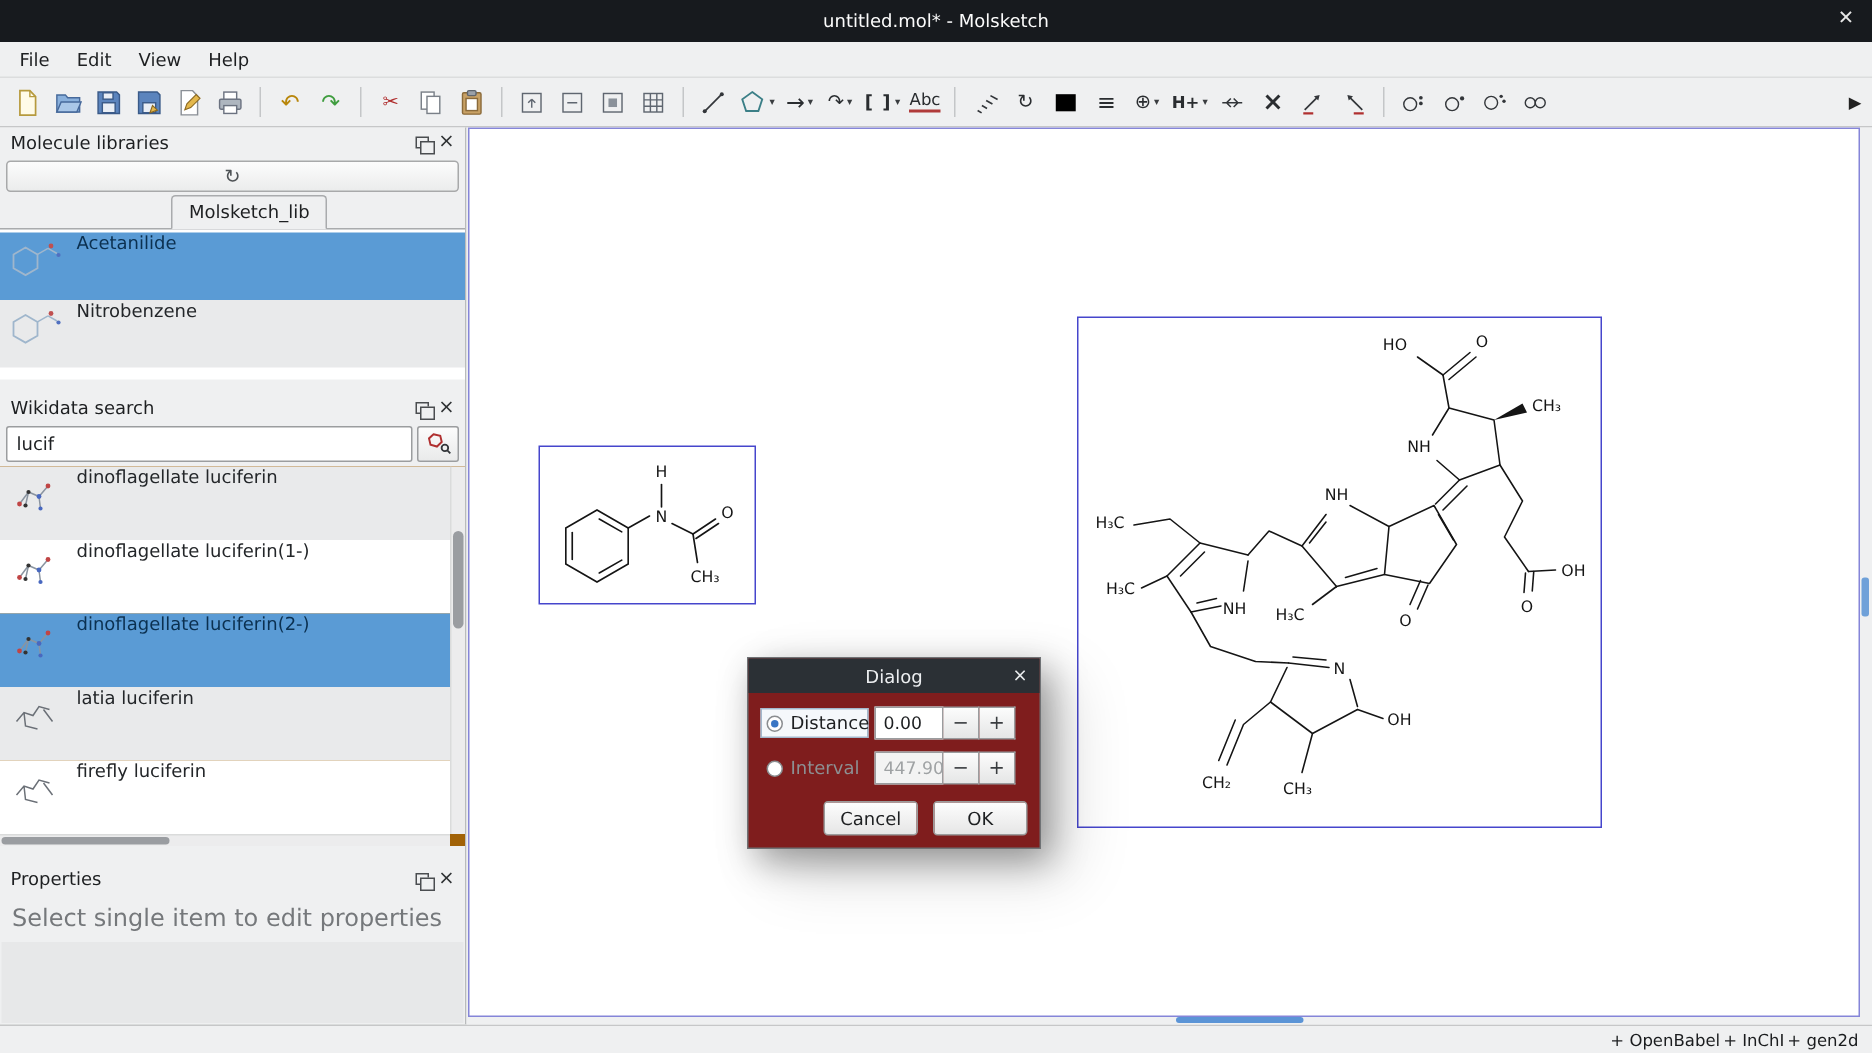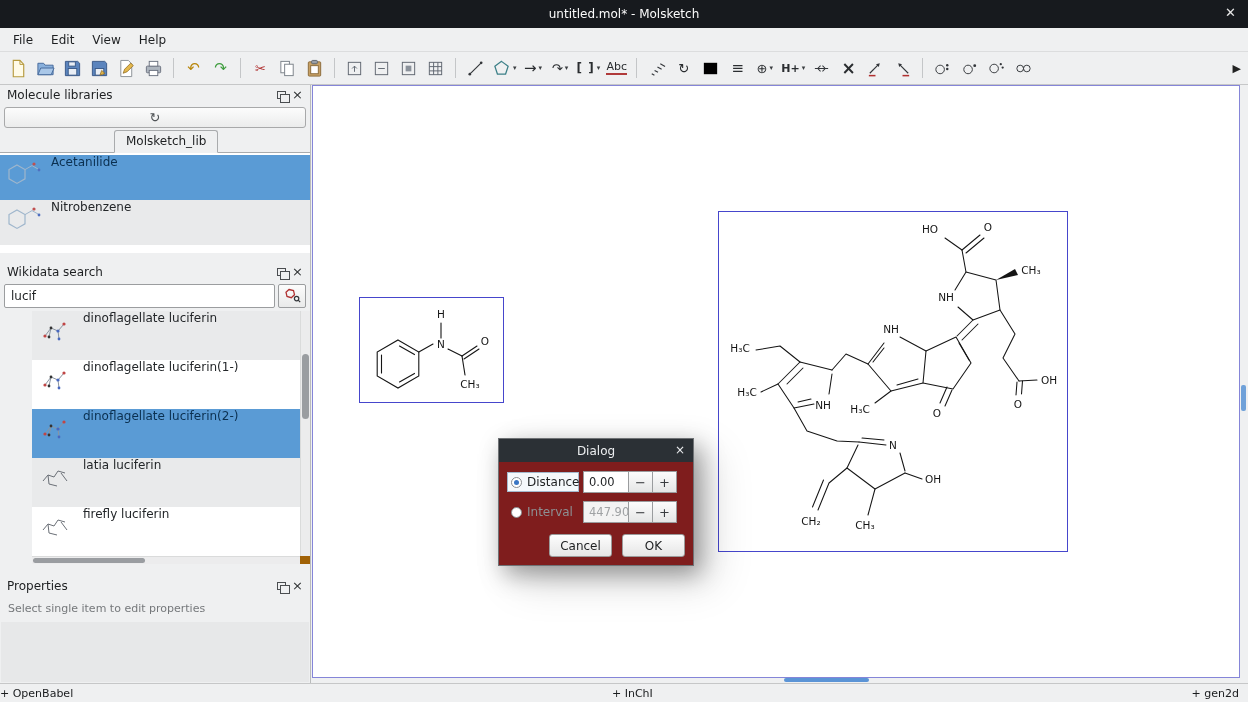--- a/index.html
+++ b/index.html
@@ -44,29 +44,29 @@
   .lib-row.alt{background:#e9eaeb;}
   .lib-row.sel{background:#5a9bd5;}
   .row-label{font-size:12px;color:#232629;white-space:nowrap;}
   .sel .row-label{color:#0b3050;}
   .thumb{width:40px;height:40px;flex:0 0 40px;display:flex;align-items:center;justify-content:center;}
   .thumb svg{width:38px;height:38px;}
   .wd-panel-gap{height:9px;flex:0 0 auto;}
   .search-row{display:flex;padding:3px 4px;gap:3px;flex:0 0 auto;}
   .search-input{flex:1;height:24px;border:1px solid #9b9d9f;border-radius:2px;background:#fff;padding:0 6px;font:12px "DejaVu Sans",sans-serif;color:#1d1f21;}
   .search-btn{width:28px;height:24px;border:1px solid #9b9d9f;border-radius:2px;background:linear-gradient(#fcfcfc,#e9eaea);display:flex;align-items:center;justify-content:center;cursor:pointer;}
-  .wd-wrap{position:relative;height:253px;background:#a16207;flex:0 0 auto;overflow:hidden;margin-left:32px;}
+  .wd-wrap{position:relative;height:253px;background:#a16207;flex:0 0 auto;overflow:hidden;}
   .wd-rows{margin-right:10px;}
   .wd-rows .lib-row{height:49px;}
   .wd-vscroll{position:absolute;top:0;right:0;bottom:8px;width:10px;background:#ececed;border-left:1px solid #dadbdb;}
   .wd-vthumb{position:absolute;left:1px;right:1px;top:43px;height:65px;background:#9a9da1;border-radius:4px;}
   .wd-hscroll{position:absolute;left:0;right:10px;bottom:0;height:8px;background:#ececed;border-top:1px solid #dadbdb;}
   .wd-hthumb{position:absolute;top:1px;bottom:1px;left:1px;width:112px;background:#9a9da1;border-radius:4px;}
   .props-gap{height:12px;flex:0 0 auto;}
-  .props-msg{padding:7px 8px 4px;color:#75787b;font-size:11px;flex:0 0 auto;}
+  .props-msg{padding:7px 8px 4px;color:#75787b;font-size:16px;flex:0 0 auto;}
   .props-body{flex:1;margin:3px 1px 1px;background:#e7e8e9;}
   
   .canvas-area{flex:1;position:relative;background:#eff0f1;min-width:0;}
   .canvas{position:absolute;left:1px;top:0;right:8px;bottom:5px;background:#fff;border:1px solid #8585d8;}
   .sel-box{position:absolute;border:1px solid #4646cc;}
   .aceta-box{left:46px;top:211px;width:145px;height:106px;}
   .lucif-box{left:405px;top:125px;width:350px;height:341px;}
   .mol-svg text{font-family:"DejaVu Sans",sans-serif;font-size:10.5px;fill:#151515;text-anchor:middle;}
   .cv-vthumb{position:absolute;right:2px;top:300px;width:5px;height:26px;background:#6fa1d9;border-radius:2px;}
   .cv-hthumb{position:absolute;left:473px;bottom:1px;width:85px;height:4px;background:#5b94d6;border-radius:2px;}
@@ -82,21 +82,21 @@
   .radio.on::after{content:'';position:absolute;left:2px;top:2px;width:5px;height:5px;border-radius:50%;background:#3a76c4;}
   .opt-label{font-size:12px;color:#1d1f21;}
   .dlg-row.disabled .opt-label{color:#8d9093;}
   .spin{display:flex;margin-left:4px;}
   .spin-val{width:46px;height:22px;border:1px solid #9a9c9e;background:#fff;display:flex;align-items:center;padding-left:5px;font-size:11.5px;color:#1d1f21;}
   .spin-val.dis{color:#9fa2a4;background:#f3f3f3;}
   .spin-btn{width:24px;height:22px;border:1px solid #9a9c9e;border-left:none;background:linear-gradient(#fcfcfc,#e5e6e6);font:13px "DejaVu Sans",sans-serif;color:#3a3d40;cursor:pointer;}
   .dlg-buttons{display:flex;justify-content:flex-end;gap:10px;padding-top:3px;}
   .btn{min-width:63px;height:23px;border:1px solid #9b9b9b;border-radius:3px;background:linear-gradient(#fdfdfd,#e6e6e6);font:12px "DejaVu Sans",sans-serif;color:#1d1f21;cursor:pointer;}
   
-  .statusbar{height:19px;flex:0 0 auto;border-top:1px solid #c6c7c8;display:flex;align-items:center;justify-content:space-between;gap:2px;padding-right:9px;font-size:11px;color:#1a1c1e;background:#eff0f1;}
+  .statusbar{height:19px;flex:0 0 auto;border-top:1px solid #c6c7c8;display:flex;align-items:center;justify-content:flex-end;gap:2px;padding-right:9px;font-size:11px;color:#1a1c1e;background:#eff0f1;}
 </style>
 </head>
 <body>
 
 <div class="app">
 
   <div class="titlebar">
     <span>untitled.mol* - Molsketch</span>
     <span class="tb-close">✕</span>
   </div>

